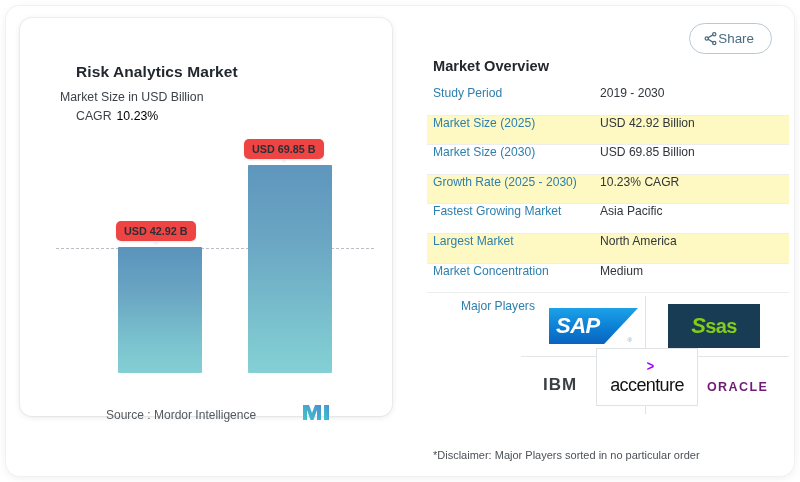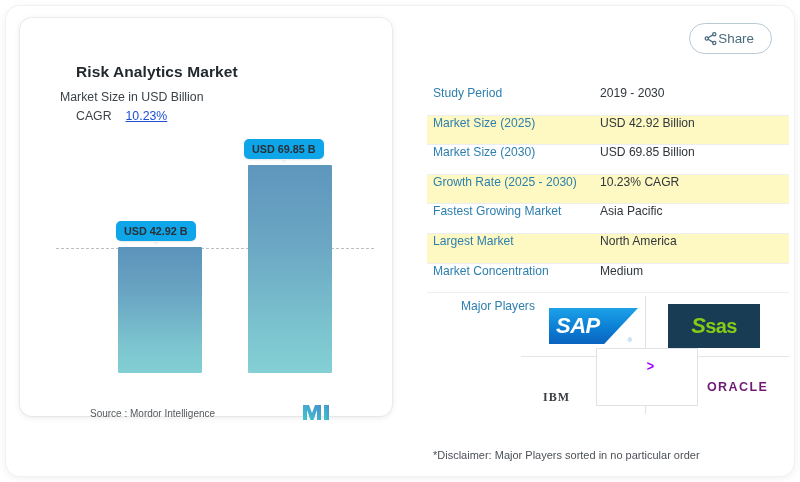--- a/index.html
+++ b/index.html
@@ -7,39 +7,39 @@
 
   .page{position:absolute;left:6px;top:6px;width:788px;height:470px;background:#fff;border-radius:14px;
         box-shadow:0 0 0 1px #f0f1f2, 0 2px 10px rgba(0,0,0,.07);}
 
   
   .chart-card{position:absolute;left:14px;top:12px;width:372px;height:398px;background:#fff;border-radius:12px;
               box-shadow:0 1px 6px rgba(0,0,0,.10), 0 0 0 1px #f4f5f6;}
   .chart-title{position:absolute;left:56px;top:45px;font-size:15.5px;font-weight:bold;color:#22282d;letter-spacing:.1px;}
   .chart-sub{position:absolute;left:40px;top:72px;font-size:12.3px;color:#3b4248;}
   .chart-cagr{position:absolute;left:56px;top:91px;font-size:12.3px;color:#3b4248;}
-  .chart-cagr .val{color:#1d4ed8;margin-left:14px;text-decoration:underline;}
+  .chart-cagr .val{color:#000000;margin-left:5px;}
 
   .plot{position:absolute;left:30px;top:120px;width:330px;height:235px;}
   .dashline{position:absolute;left:6px;top:110px;width:318px;border-top:1.4px dashed #b9bfc4;}
 
   .bar{position:absolute;bottom:0;border-radius:1px;}
   .bar.b2025{left:68px;width:84px;height:126px;
       background:linear-gradient(180deg,#5b93bb 0%,#69a4c2 35%,#7cc4cf 78%,#83cfd4 100%);}
   .bar.b2030{left:198px;width:84px;height:208px;
       background:linear-gradient(180deg,#5e96bd 0%,#6aa5c3 35%,#7cc4cf 80%,#84d0d5 100%);}
 
-  .vlabel{position:absolute;background:#0ea5e9;border-radius:5px;padding:4px 8px;font-size:10.8px;font-weight:bold;
+  .vlabel{position:absolute;background:#ef4444;border-radius:5px;padding:4px 8px;font-size:10.8px;font-weight:bold;
           color:#2a3035;white-space:nowrap;box-shadow:0 1px 2px rgba(0,0,0,.10);}
   .vlabel:after{content:"";position:absolute;left:50%;margin-left:-4px;bottom:-4px;width:0;height:0;
           border-left:4px solid transparent;border-right:4px solid transparent;border-top:4px solid #eceff1;}
   .vl2025{left:66px;top:83px;}
   .vl2030{left:194px;top:1px;}
 
-  .source{position:absolute;left:70px;top:390px;font-size:10px;color:#54595e;}
+  .source{position:absolute;left:86px;top:390px;font-size:12px;color:#54595e;}
   .mordor-mark{position:absolute;left:281px;top:384px;width:30px;height:20px;}
 
   
   .share-btn{position:absolute;right:22px;top:17px;display:flex;align-items:flex-start;
         border:1.3px solid #b9c9d4;border-radius:17px;padding:7px 17px 7px 13px;background:#fff;cursor:pointer;}
   .share-btn span{font-size:13.4px;color:#4a6b80;}
 
   .ov-title{position:absolute;left:427px;top:52px;font-size:14.6px;font-weight:bold;color:#22282d;}
 
   .table{position:absolute;left:421px;top:80px;width:362px;}
@@ -61,22 +61,22 @@
       clip-path:polygon(0 0,100% 0,62% 100%,0 100%);}
   .sap-txt{position:absolute;left:7px;top:5px;font-size:22px;font-weight:bold;color:#fff;font-style:italic;
       letter-spacing:-.5px;font-family:"Liberation Sans",sans-serif;}
   .sap-r{position:absolute;right:6px;bottom:1px;font-size:6px;color:#6ba7d8;}
 
   .sas{position:absolute;left:147px;top:10px;width:92px;height:44px;background:#183c54;display:flex;
       align-items:center;justify-content:center;}
   .sas-txt{font-size:20px;color:#84cc16;font-weight:bold;letter-spacing:-.6px;}
   .sas-s{font-style:italic;font-size:22px;}
 
-  .ibm{position:absolute;left:22px;top:96px;font-size:12px;font-weight:bold;color:#3b3f44;letter-spacing:1px;
-      font-family:Liberation Serif, serif;}
+  .ibm{position:absolute;left:22px;top:81px;font-size:17px;font-weight:bold;color:#3b3f44;letter-spacing:1px;
+      font-family:Liberation Sans, sans-serif;}
 
   .oracle{position:absolute;left:186px;top:86px;font-size:12.5px;color:#701a75;letter-spacing:1.4px;font-weight:bold;
       border:0;}
 
   .accenture{position:absolute;left:75px;top:54px;width:102px;height:58px;background:#fff;
       border:1px solid #e0e3e6;display:flex;align-items:flex-end;justify-content:center;padding-bottom:9px;box-sizing:border-box;}
   .acc-txt{font-size:18px;color:#121212;letter-spacing:-.6px;font-family:"Liberation Sans",sans-serif;}
   .acc-arrow{position:absolute;left:49px;top:8px;font-size:15px;color:#a100ff;font-weight:bold;transform:scaleX(.85);}
 
   .disclaimer{position:absolute;left:427px;top:443px;font-size:11px;color:#4c5156;}
@@ -121,20 +121,21 @@
     <svg width="15" height="15" viewBox="0 0 24 24" fill="none" stroke="#4a6b80" stroke-width="2" stroke-linecap="round" stroke-linejoin="round">
       <circle cx="18" cy="5" r="2.6"></circle>
         <circle cx="6" cy="12" r="2.6"></circle>
         <circle cx="18" cy="19" r="2.6"></circle>
       <line x1="8.3" y1="10.8" x2="15.7" y2="6.2"></line>
         <line x1="8.3" y1="13.2" x2="15.7" y2="17.8"></line>
     </svg>
     <span>Share</span>
   </div>
 
+  <div class="ov-title">Market Overview</div>
 
   <div class="table">
     <div class="trow">
       <div class="tk">Study Period</div>
       <div class="tv">2019 - 2030</div>
     </div>
     <div class="trow alt">
       <div class="tk">Market Size (2025)</div>
       <div class="tv">USD 42.92 Billion</div>
     </div>
@@ -176,17 +177,18 @@
     <div class="sas">
       <div class="sas-txt"><span class="sas-s">S</span><span>sas</span></div>
     </div>
 
     <div class="ibm"><span>IBM</span></div>
 
     <div class="oracle"><span>ORACLE</span></div>
 
     <div class="accenture">
       <div class="acc-arrow">&gt;</div>
+      <div class="acc-txt">accenture</div>
     </div>
   </div>
 
   <div class="disclaimer">*Disclaimer: Major Players sorted in no particular order</div>
 </div>
 
 </body></html>

